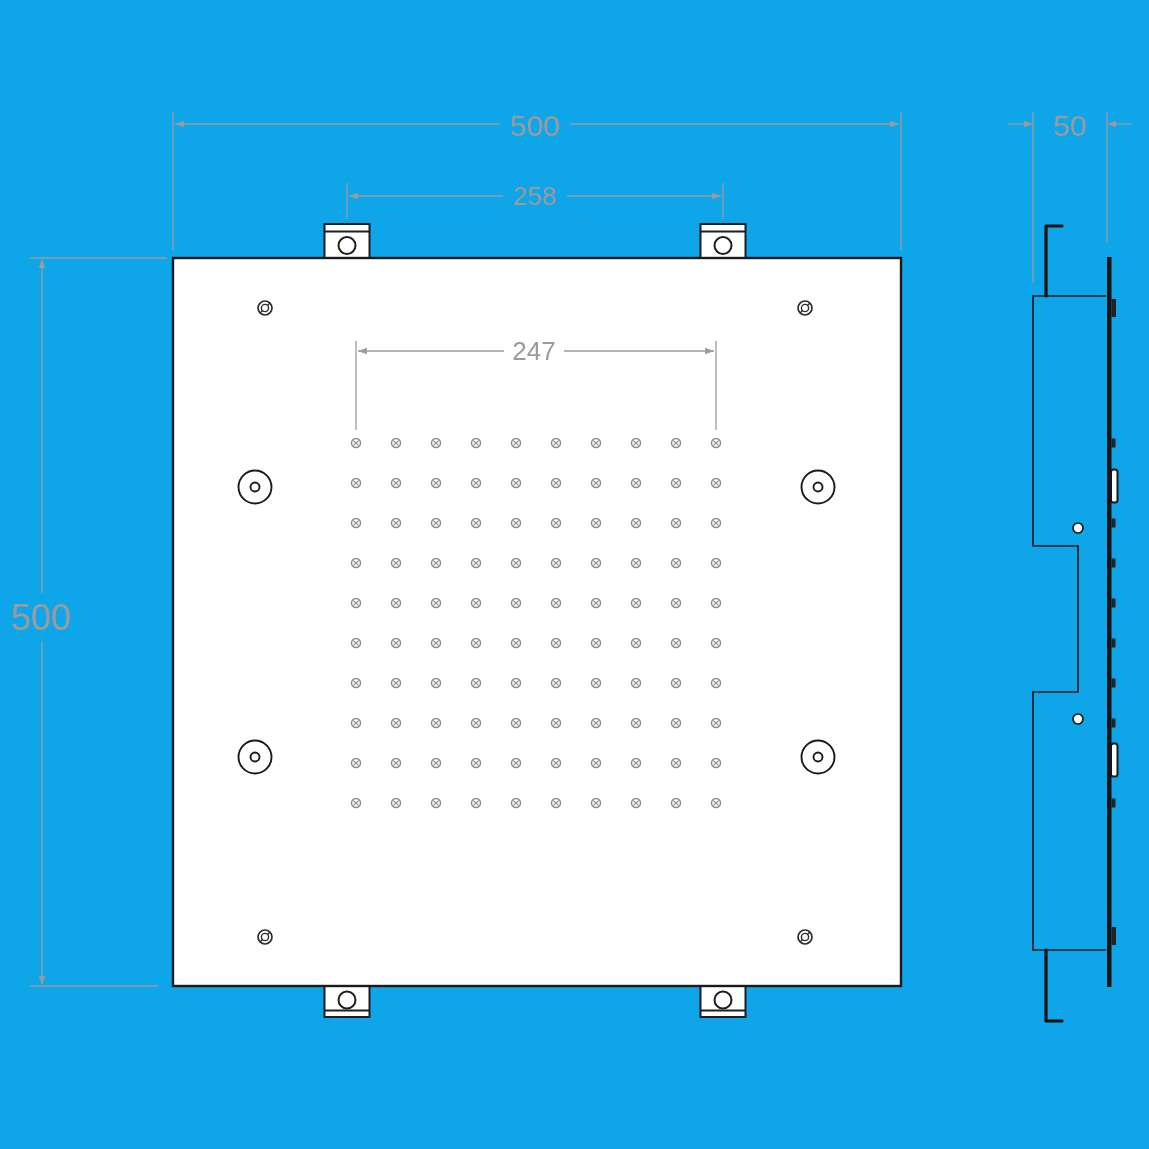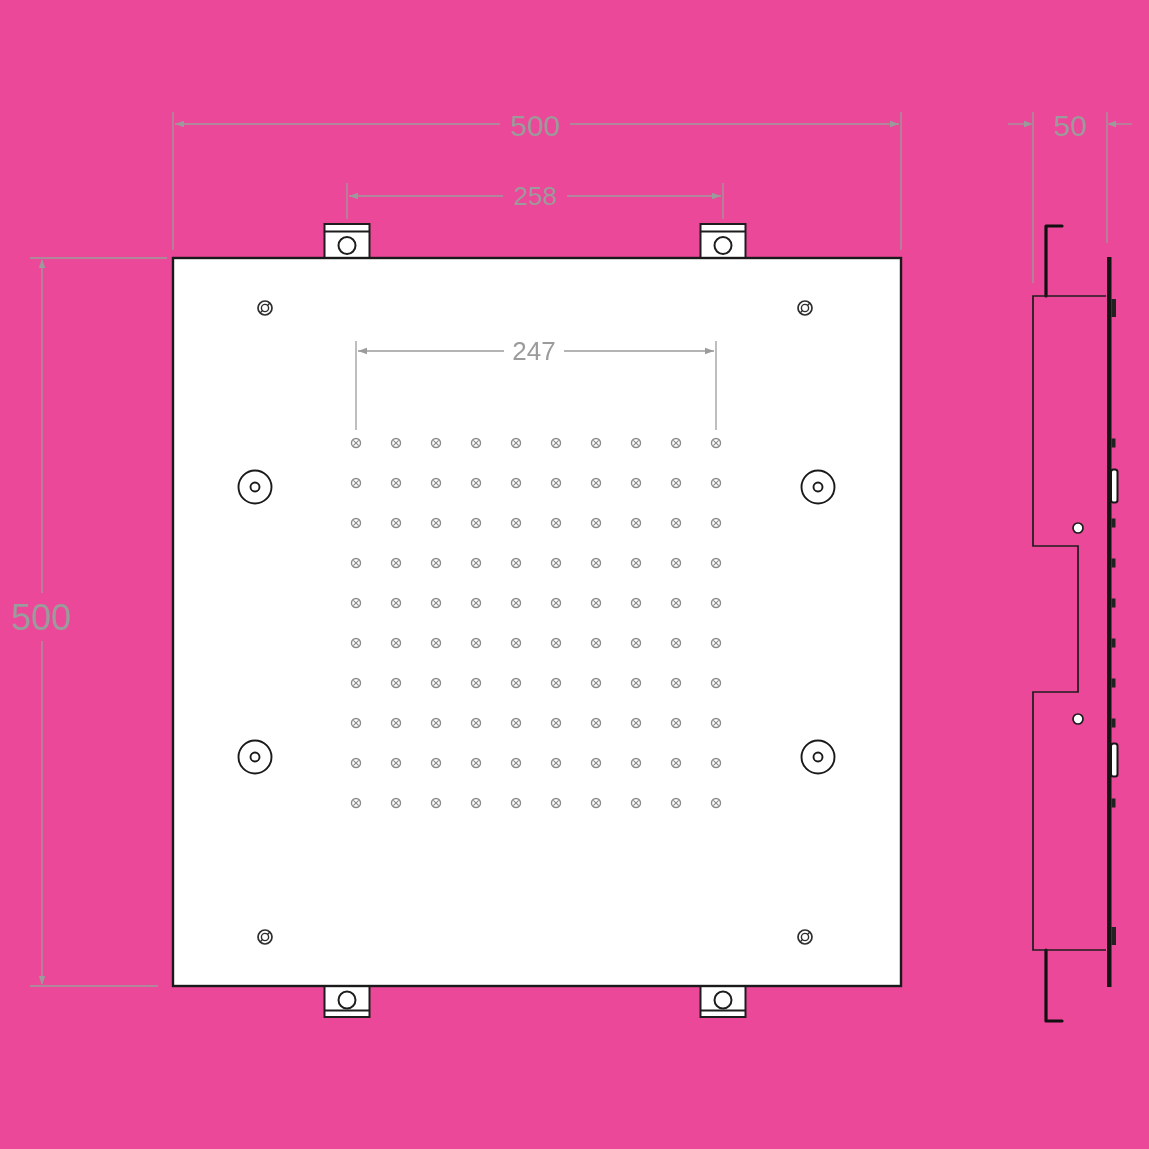--- a/index.html
+++ b/index.html
@@ -1,16 +1,16 @@
 <!DOCTYPE html>
 <html><head>
 <meta charset="utf-8">
 <style>
   html,body{margin:0;padding:0;background:#ffffff;}
-  .stage{position:relative;width:1149px;height:1149px;background:#ec4899;overflow:hidden;
+  .stage{position:relative;width:1149px;height:1149px;background:#0ea5e9;overflow:hidden;
          font-family:"Liberation Sans",sans-serif;}
   svg text{font-family:"Liberation Sans",sans-serif;fill:#9b9b9b;}
   .outline{fill:#ffffff;stroke:#1a1a1a;stroke-width:2.4;}
   .tab{fill:#ffffff;stroke:#1d1d1d;stroke-width:2;}
   .tabline{stroke:#1d1d1d;stroke-width:2;}
   .tabhole{fill:#ffffff;stroke:#1d1d1d;stroke-width:2;}
   .dim{stroke:#9b9b9b;stroke-width:1.3;fill:none;}
   .dimarrow{fill:#9b9b9b;stroke:none;}
   .dot{fill:none;stroke:#8a8a8a;stroke-width:1.4;}
   .dotx{stroke:#8a8a8a;stroke-width:1.1;}

